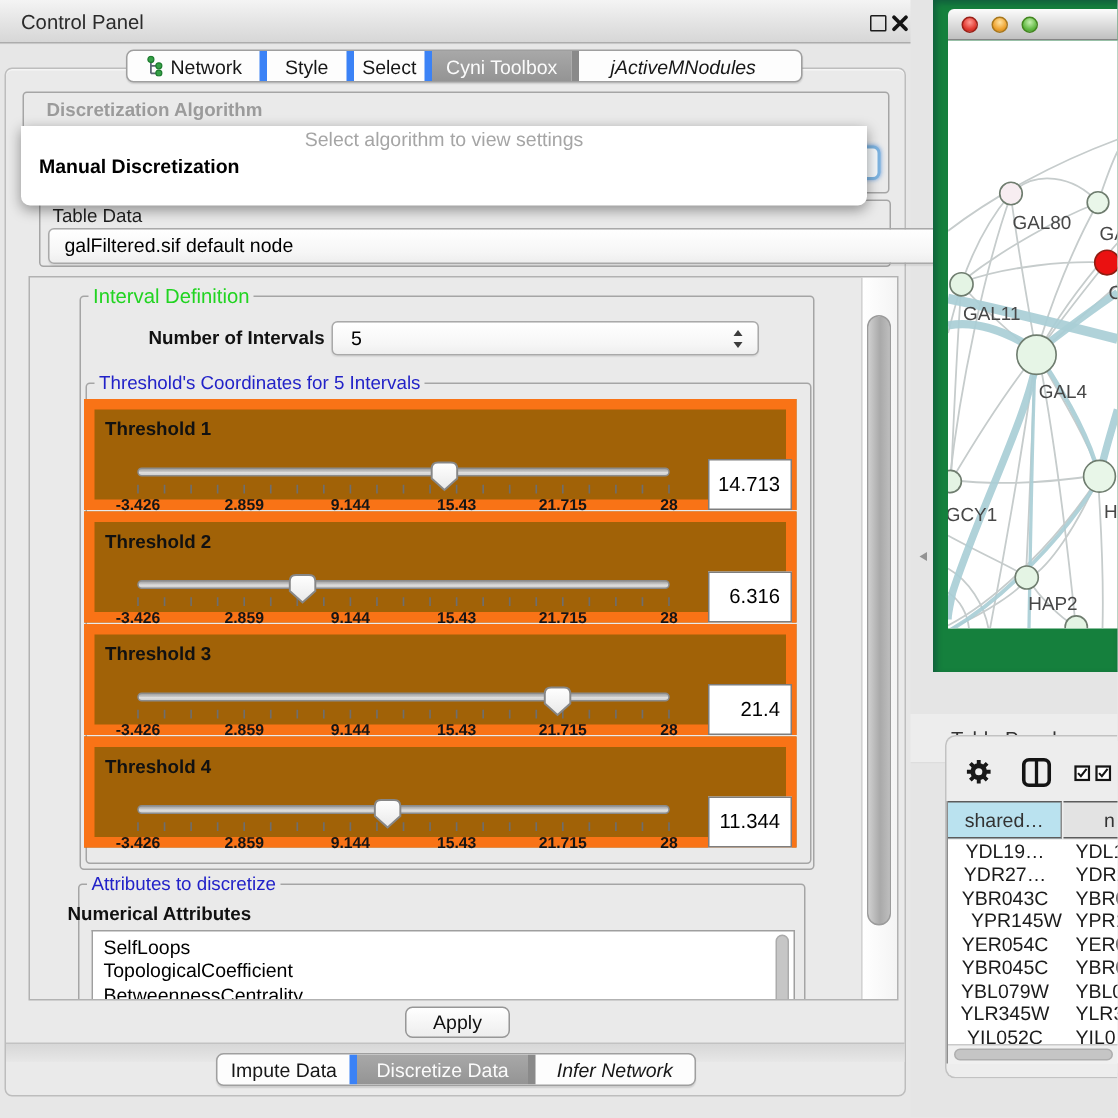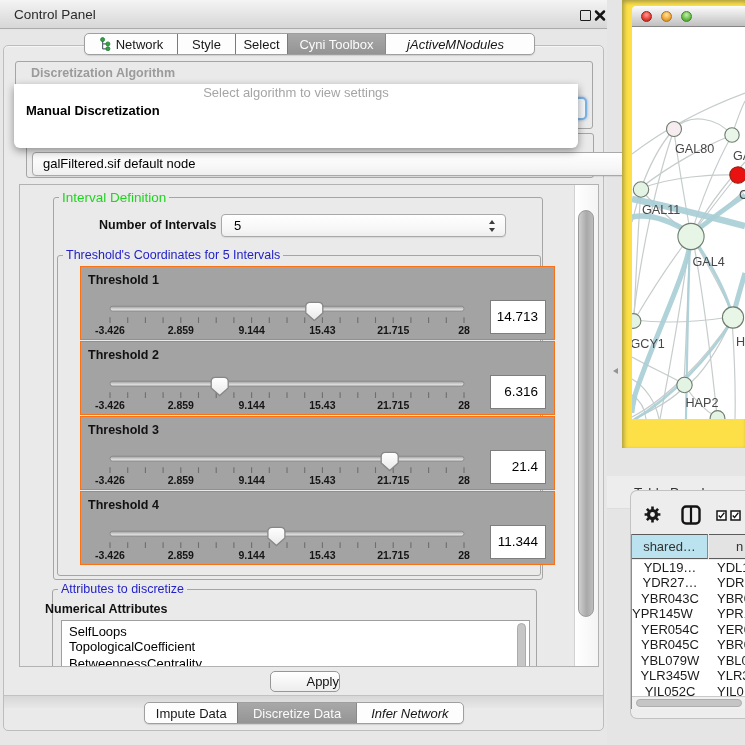--- a/index.html
+++ b/index.html
@@ -9,38 +9,38 @@
   background:linear-gradient(#f4f4f4,#e2e2e2 60%,#d7d7d7); border-bottom:1px solid #acacac; }
 #titlebar .t { position:absolute; left:14px; top:7px; font-size:13.5px; color:#2b2b2b; }
 #leftbody { left:0; top:30px; width:607px; height:715px; background:#e7e7e7; }
 #outerpanel { left:3px; top:45px; width:601px; height:686px; background:#eaeaea;
   border:1px solid #bdbdbd; border-radius:5px;
   box-shadow: inset 0 1px 0 #f5f5f5; }
 .tabbar { display:flex; height:22px; border:1px solid #9f9f9f; border-radius:5px;
   background:#fdfdfd; overflow:hidden; font-size:13px; color:#171717;
   box-shadow:0 1px 1px rgba(0,0,0,0.12); }
 .tabbar .tab { display:flex; align-items:center; justify-content:center;
-  border-right:1px solid #3b82f6; height:100%; }
+  border-right:5px solid #3b82f6; height:100%; }
 .tabbar .tab:last-child { border-right:none;font-style:italic; }
 .tabbar .sel { background:linear-gradient(#a8a8a8,#949494); color:#fbfbfb;
   border-right-color:#8a8a8a; }
 .gbox { position:absolute; border:1px solid #a5a5a5; border-radius:3px; }
 .gtitle { position:absolute; font-size:12.5px; padding:0 3px; }
 .combo { position:absolute; background:linear-gradient(#ffffff,#f6f6f6 70%,#eeeeee);
   border:1px solid #a9a9a9; border-radius:4px; font-size:13px; color:#000;
   box-shadow:0 1px 1px rgba(0,0,0,0.08); }
 .combo .ar { position:absolute; right:9px; top:50%; width:7px; height:14px; margin-top:-7px; }
 .combo .ar:before { content:""; position:absolute; left:0; top:1px;
   border-left:3.5px solid transparent; border-right:3.5px solid transparent;
   border-bottom:4.5px solid #3c3c3c; }
 .combo .ar:after { content:""; position:absolute; left:0; bottom:1px;
   border-left:3.5px solid transparent; border-right:3.5px solid transparent;
   border-top:4.5px solid #3c3c3c; }
-.tpanel { position:absolute; left:60px; width:475px; height:74px;
-  border:1px solid #f97316; background:#a3a3a3; }
+.tpanel { position:absolute; left:36px; width:475px; height:74px;
+  border:7px solid #f97316; background:#a16207; }
 .tlabel { position:absolute; left:7px; top:6px; font-size:12.5px; font-weight:bold; color:#111; }
 .tvalue { position:absolute; left:409px; top:33px; width:56px; height:34px;
   background:#fff; border:1px solid #7e7e7e; font-size:13.5px; color:#000;
   text-align:right; line-height:32px; padding-right:7px; }
 </style></head>
 <body>
 
 <div id="titlebar" class="abs">
     <div class="t">Control Panel</div>
 <div style="position:absolute;left:580px;top:10px;width:11px;height:11px;border:1.6px solid #1c1c1c;border-radius:1px"></div>
@@ -61,21 +61,21 @@
 <div class="tab" style="width:52px">Select</div>
 <div class="tab sel" style="width:98px">Cyni Toolbox</div>
 <div class="tab" style="width:139px">jActiveMNodules</div>
 </div>
 <div class="gbox" style="left:15px;top:61px;width:578px;height:68px"></div>
 <div class="gtitle" style="left:28px;top:66px;font-weight:bold;color:#9b9b9b">Discretization Algorithm</div>
 <div style="position:absolute;left:554px;top:97px;width:33px;height:23px;border:2.4px solid #7db3e0;border-radius:5px;background:#f4f8fb;box-shadow:0 0 3px rgba(90,150,220,0.8)"></div>
 <div class="gbox" style="left:26px;top:133px;width:568px;height:45px"></div>
 <div class="gtitle" style="left:32px;top:137px;color:#1e1e1e">Table Data</div>
 <div class="combo" style="left:32px;top:152px;width:644px;height:24px;line-height:22px"><span style="padding-left:10px">galFiltered.sif default node</span><div class="ar"></div></div>
-<div class="abs" style="left:14px;top:84px;width:564px;height:64px;background:#fff;
+<div class="abs" style="left:14px;top:84px;width:564px;height:53px;background:#fff;
  border-radius:0 0 6px 6px; box-shadow:0 3px 9px rgba(0,0,0,0.4); z-index:30; font-size:13px">
 <div style="height:18px;line-height:18px;text-align:center;color:#a5a5a5;font-size:13px">Select algorithm to view settings</div>
 <div style="height:17px;line-height:17px;padding-left:12px;font-weight:bold;color:#000">Manual Discretization</div>
 </div>
 <div class="abs" style="left:19px;top:184px;width:580px;height:483px;border:1px solid #b2b2b2;background:#eaeaea;overflow:hidden">
 <div class="gbox" style="left:33px;top:12px;width:490px;height:383px"></div>
 <div class="gtitle" style="left:39px;top:5px;background:#eaeaea;color:#21d421;font-size:13.5px">Interval Definition</div>
 <div class="abs" style="left:79px;top:33px;font-size:12.5px;font-weight:bold;color:#111">Number of Intervals</div>
 <div class="combo" style="left:201px;top:29px;width:285px;height:23px;line-height:21px"><span style="padding-left:12px">5</span><div class="ar"></div></div>
 <div class="gbox" style="left:37px;top:70px;width:484px;height:321px"></div>
@@ -199,28 +199,28 @@
 <div style="height:17px;line-height:17px;padding-left:7px;padding-top:2px">SelfLoops</div>
 <div style="height:17px;line-height:17px;padding-left:7px">TopologicalCoefficient</div>
 <div style="height:17px;line-height:17px;padding-left:7px">BetweennessCentrality</div>
 <div style="position:absolute;right:3px;top:2px;width:9px;height:56px;background:#c6c6c6;border:1px solid #ababab;border-radius:4.5px"></div>
 </div>
 <div class="abs" style="right:0;top:0;width:24px;height:481px;background:linear-gradient(90deg,#ffffff,#f4f4f4);border-left:1px solid #d2d2d2">
       <div style="position:absolute;left:3px;top:25px;width:16px;height:407px;border-radius:8px;background:linear-gradient(90deg,#cfcfcf,#a9a9a9 55%,#bdbdbd);border:1px solid #9b9b9b"></div>
     </div>
 </div>
 <div class="abs" style="left:4px;top:695px;width:599px;height:13px;background:linear-gradient(#d7d7d7,#e7e7e7);border-top:1px solid #c2c2c2"></div>
-<div class="abs" style="left:270px;top:671px;width:70px;height:21px;background:linear-gradient(#ffffff,#ededed);border:1px solid #979797;border-radius:5px;text-align:right;line-height:19px;font-size:13px;color:#111;z-index:5">Apply</div>
+<div class="abs" style="left:270px;top:671px;width:70px;height:21px;background:linear-gradient(#ffffff,#ededed);border:1px solid #979797;border-radius:5px;text-align:center;line-height:19px;font-size:13px;color:#111;z-index:5">Apply</div>
 <div class="abs tabbar" style="left:144px;top:702px;width:320px">
 <div class="tab" style="width:94px">Impute Data</div>
 <div class="tab sel" style="width:119px">Discretize Data</div>
 <div class="tab" style="width:107px">Infer Network</div>
 </div>
 <div class="abs" style="left:613px;top:368px;width:0;height:0;border-right:5px solid #939393;border-top:3.5px solid transparent;border-bottom:3.5px solid transparent"></div>
-<div class="abs" style="left:622px;top:0;width:123px;height:448px;background:#fde047;box-shadow:inset 2px 2px 4px rgba(10,25,60,0.35)">
+<div class="abs" style="left:622px;top:0;width:123px;height:448px;background:#15803d;box-shadow:inset 2px 2px 4px rgba(10,25,60,0.35)">
 <div style="position:absolute;left:10px;top:6px;width:113px;height:21px;background:linear-gradient(#fcfcfc,#dedede 50%,#c0c0c0);border-bottom:1px solid #858585;border-radius:4px 0 0 0">
 <div style="position:absolute;left:9px;top:5px;width:11px;height:11px;border-radius:50%;background:radial-gradient(circle at 50% 32%, #ff9a93, #e23b32 60%, #b01e14);border:0.5px solid #9a2018"></div>
 <div style="position:absolute;left:29px;top:5px;width:11px;height:11px;border-radius:50%;background:radial-gradient(circle at 50% 32%, #ffe2a0, #efa431 60%, #c07e14);border:0.5px solid #a8771c"></div>
 <div style="position:absolute;left:49px;top:5px;width:11px;height:11px;border-radius:50%;background:radial-gradient(circle at 50% 32%, #c4efae, #64bb46 60%, #3f9327);border:0.5px solid #42861f"></div>
 </div>
 <div style="position:absolute;left:10px;top:27px;width:113px;height:392px;background:#ffffff;overflow:hidden">
 <svg width="113" height="392" viewBox="0 0 113 392" style="position:absolute;left:0;top:0">
         <path d="M 0 127 C 30 104, 70 82, 113 66" stroke="#c6cccc" stroke-width="1.2" fill="none"></path>
         <path d="M 100 108 C 104 96, 108 84, 113 74" stroke="#c6cccc" stroke-width="1.2" fill="none"></path>
         <path d="M 42 102 C 58 86, 84 90, 100 108" stroke="#c6cccc" stroke-width="1.2" fill="none"></path>
@@ -307,21 +307,21 @@
 <div class="abs" style="left:631px;top:534px;width:114px;height:175px;border-left:1px solid #8d8d8d;overflow:hidden">
     <div style="position:absolute;left:0;top:0;width:76px;height:25px;background:#bae2ef;border-top:1px solid #5c5c5c;border-bottom:1px solid #5c5c5c;border-right:1px solid #8a8a8a;text-align:center;line-height:24px;font-size:13px;color:#333">shared…</div>
     <div style="position:absolute;left:77px;top:0;width:37px;height:25px;background:#e3e3e3;border-top:1px solid #5c5c5c;border-bottom:1px solid #5c5c5c;line-height:24px;font-size:13px;color:#333;padding-left:27px">n</div>
     <div style="position:absolute;left:0;top:26px;width:114px;height:149px;background:#fff">
       <div style="position:absolute;left:0;top:0px;width:76px;height:16px;text-align:center;font-size:13px;line-height:15px;color:#1b1b1b">YDL19…</div>
       <div style="position:absolute;left:85px;top:0px;width:40px;height:16px;font-size:13px;line-height:15px;color:#1b1b1b">YDL1</div>
       <div style="position:absolute;left:0;top:15px;width:76px;height:16px;text-align:center;font-size:13px;line-height:15px;color:#1b1b1b">YDR27…</div>
       <div style="position:absolute;left:85px;top:15px;width:40px;height:16px;font-size:13px;line-height:15px;color:#1b1b1b">YDR2</div>
       <div style="position:absolute;left:0;top:31px;width:76px;height:16px;text-align:center;font-size:13px;line-height:15px;color:#1b1b1b">YBR043C</div>
       <div style="position:absolute;left:85px;top:31px;width:40px;height:16px;font-size:13px;line-height:15px;color:#1b1b1b">YBR0</div>
-      <div style="position:absolute;left:0;top:46px;width:76px;height:16px;text-align:left;font-size:13px;line-height:15px;color:#1b1b1b">YPR145W</div>
+      <div style="position:absolute;left:0;top:46px;width:76px;height:16px;text-align:right;font-size:13px;line-height:15px;color:#1b1b1b">YPR145W</div>
       <div style="position:absolute;left:85px;top:46px;width:40px;height:16px;font-size:13px;line-height:15px;color:#1b1b1b">YPR1</div>
       <div style="position:absolute;left:0;top:62px;width:76px;height:16px;text-align:center;font-size:13px;line-height:15px;color:#1b1b1b">YER054C</div>
       <div style="position:absolute;left:85px;top:62px;width:40px;height:16px;font-size:13px;line-height:15px;color:#1b1b1b">YER0</div>
       <div style="position:absolute;left:0;top:77px;width:76px;height:16px;text-align:center;font-size:13px;line-height:15px;color:#1b1b1b">YBR045C</div>
       <div style="position:absolute;left:85px;top:77px;width:40px;height:16px;font-size:13px;line-height:15px;color:#1b1b1b">YBR0</div>
       <div style="position:absolute;left:0;top:93px;width:76px;height:16px;text-align:center;font-size:13px;line-height:15px;color:#1b1b1b">YBL079W</div>
       <div style="position:absolute;left:85px;top:93px;width:40px;height:16px;font-size:13px;line-height:15px;color:#1b1b1b">YBL0</div>
       <div style="position:absolute;left:0;top:108px;width:76px;height:16px;text-align:center;font-size:13px;line-height:15px;color:#1b1b1b">YLR345W</div>
       <div style="position:absolute;left:85px;top:108px;width:40px;height:16px;font-size:13px;line-height:15px;color:#1b1b1b">YLR3</div>
       <div style="position:absolute;left:0;top:124px;width:76px;height:16px;text-align:center;font-size:13px;line-height:15px;color:#1b1b1b">YIL052C</div>

